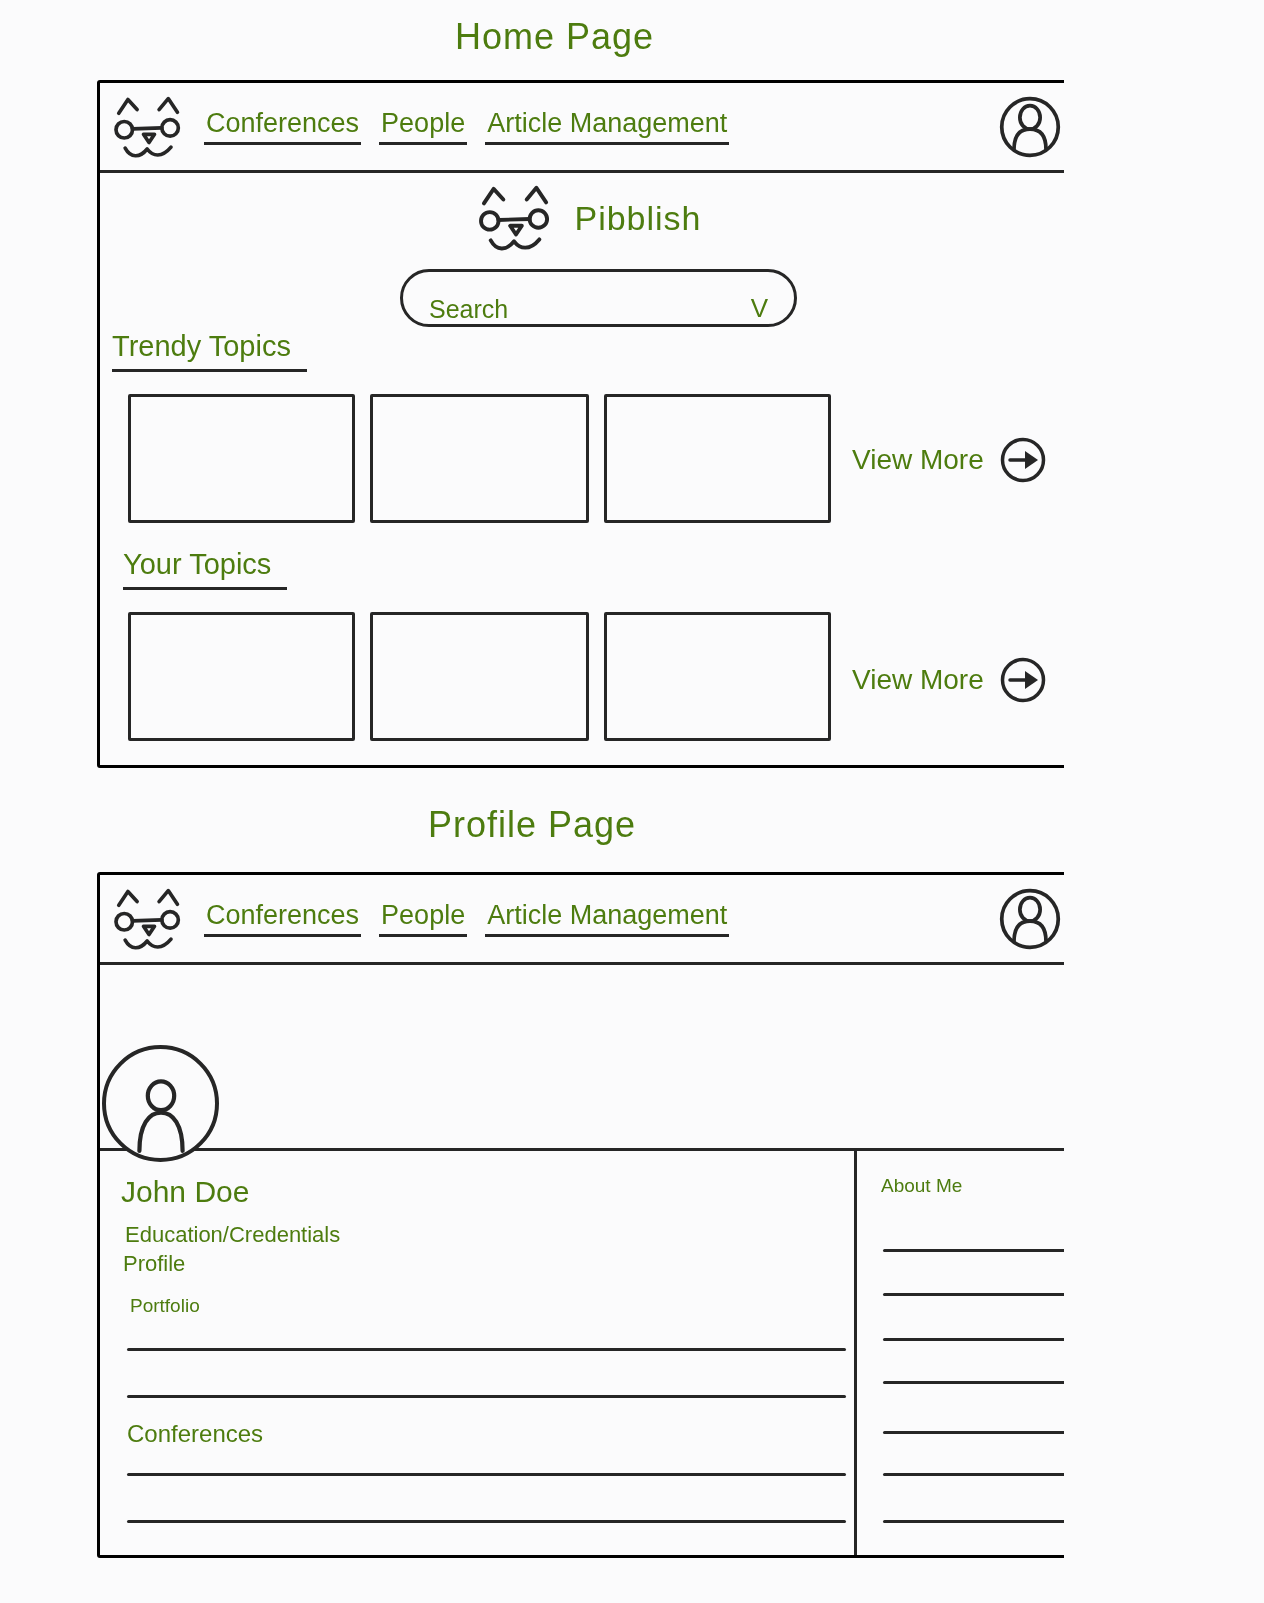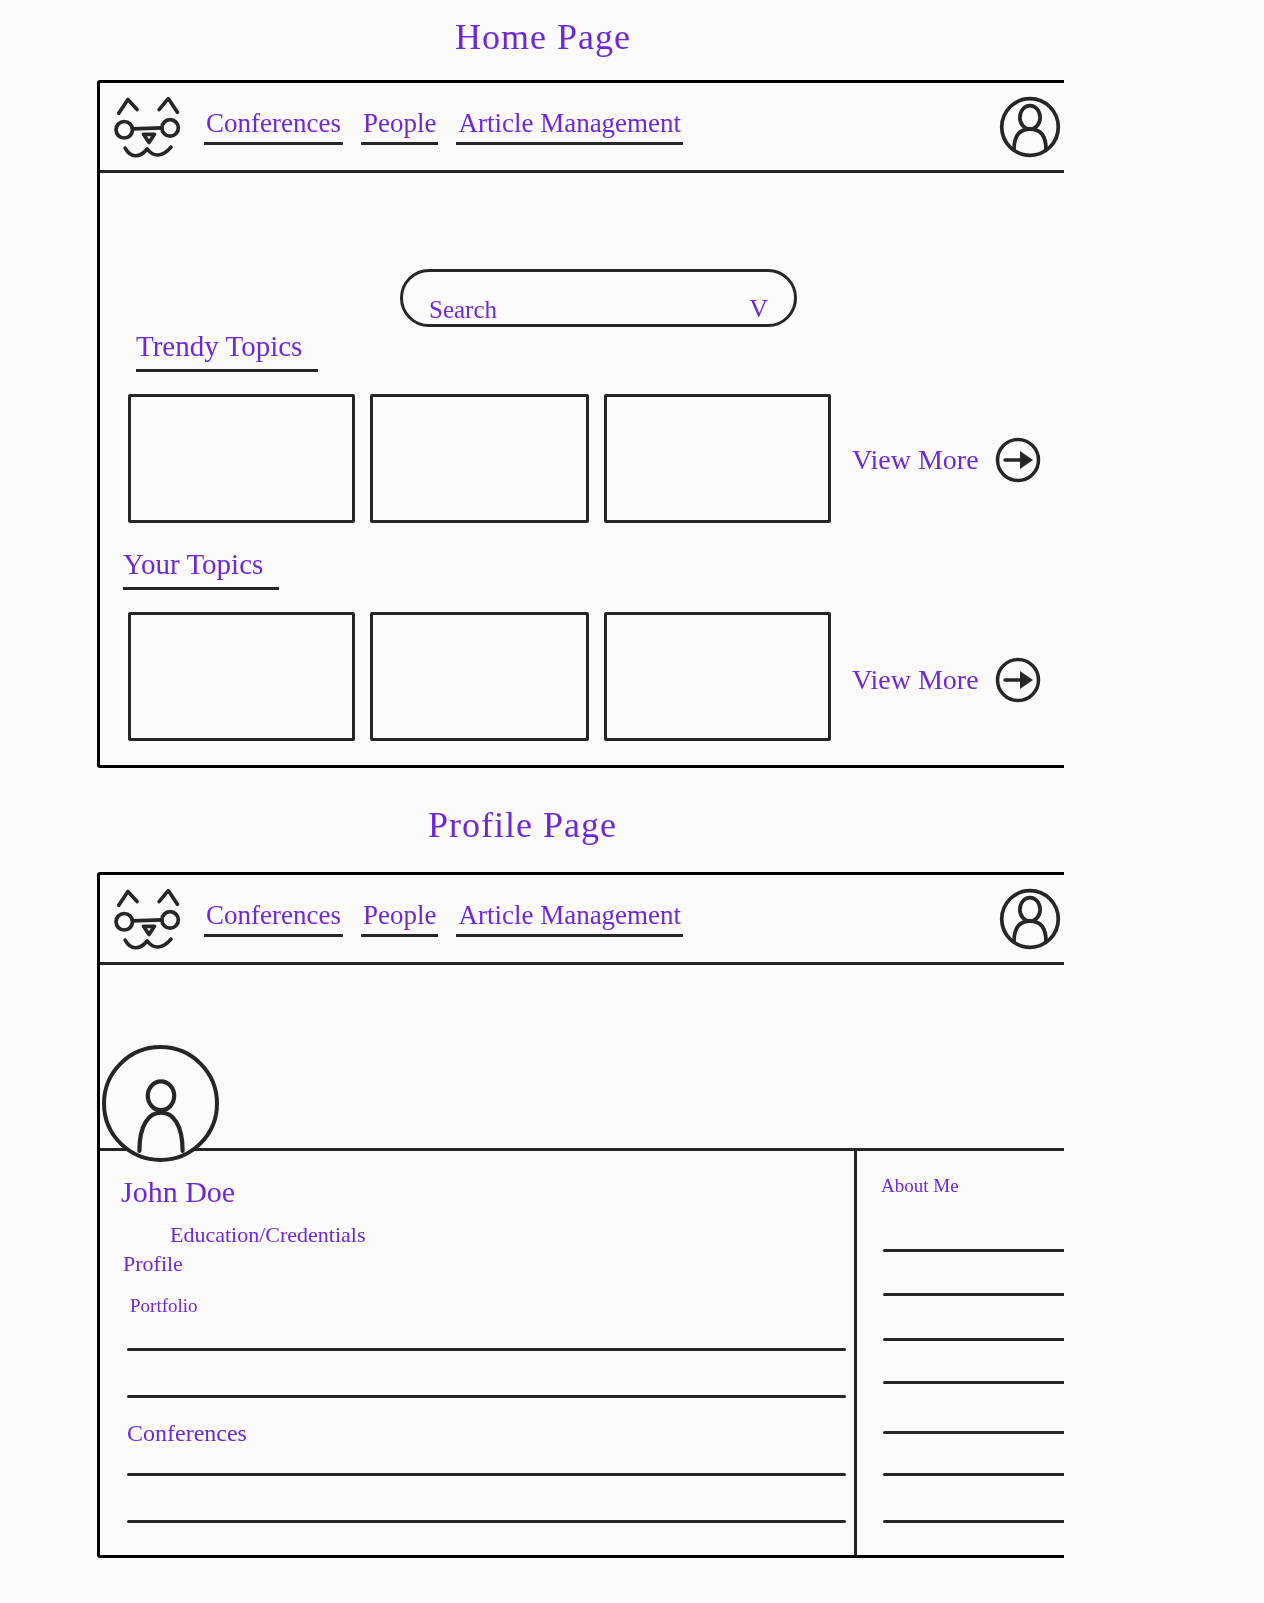--- a/index.html
+++ b/index.html
@@ -1,18 +1,18 @@
 <!DOCTYPE html>
 <html><head>
 <meta charset="utf-8">
 <style>
   html,body{margin:0;padding:0;background:#fbfbfc;}
   .canvas{
     position:relative;width:1064px;height:1603px;background:#fbfbfc;overflow:hidden;
-    font-family:Liberation Serif, serif;color:#6d28d9;
+    font-family:Liberation Sans, sans-serif;color:#4d7c0f;
   }
   .side-strip{position:absolute;left:1197px;top:0;width:67px;height:100%;background:#f2f8fd;}
 
   .page-title{position:absolute;font-size:36px;letter-spacing:1px;white-space:nowrap;}
   .home-title{left:455px;top:16px;}
   .profile-title{left:428px;top:804px;}
 
   .frame{position:absolute;left:97px;width:984px;border:3px solid #000000;border-radius:3px;box-sizing:border-box;}
   .home-frame{top:80px;height:688px;}
   .profile-frame{top:872px;height:686px;}
@@ -24,42 +24,42 @@
   .profile-icon{margin-left:auto;}
 
   .hero{position:absolute;left:0;top:100px;width:100%;display:flex;justify-content:center;align-items:center;gap:18px;}
   .brand-text{font-size:34px;letter-spacing:1px;}
 
   .search-box{position:absolute;left:300px;top:186px;width:397px;height:58px;border:3px solid #262626;
               border-radius:30px;display:flex;align-items:flex-end;box-sizing:border-box;padding:0 26px;font-size:25px;cursor:pointer;}
   .search-chev{margin-left:auto;font-size:26px;}
 
   .sec-heading{position:absolute;font-size:29px;border-bottom:3px solid #262626;padding:0 16px 6px 0;white-space:nowrap;}
-  .h-trendy{left:36px;top:247px;text-align:center;}
+  .h-trendy{left:12px;top:247px;text-align:center;}
   .h-yours{left:23px;top:465px;}
 
   .cards{position:absolute;left:28px;display:flex;gap:15px;}
   .cards-trendy{top:311px;}
   .cards-yours{top:529px;}
   .card{width:227px;height:129px;border:3px solid #262626;border-radius:2px;box-sizing:border-box;cursor:pointer;}
   .card.mid{width:219px;}
 
   .view-more{position:absolute;left:752px;display:flex;align-items:center;gap:15px;height:50px;cursor:pointer;}
   .vm-trendy{top:352px;}
   .vm-yours{top:572px;}
   .view-more-label{font-size:28px;white-space:nowrap;}
 
   
   .p-divider{position:absolute;left:0;top:273px;width:100%;height:3px;background:#262626;}
   .avatar{position:absolute;left:2px;top:170px;width:117px;height:117px;border:4px solid #262626;border-radius:50%;
           background:#fbfbfc;z-index:2;display:flex;align-items:flex-end;justify-content:center;overflow:hidden;box-sizing:border-box;}
   .col-divider{position:absolute;left:754px;top:276px;width:3px;height:404px;background:#262626;}
 
   .profile-name{position:absolute;left:21px;top:300px;font-size:30px;}
-  .profile-education{position:absolute;left:25px;top:347px;font-size:22px;margin-left:45px;}
+  .profile-education{position:absolute;left:25px;top:347px;font-size:22px;}
   .profile-location{position:absolute;left:23px;top:376px;font-size:22px;}
   .h-portfolio{position:absolute;left:30px;top:420px;font-size:19px;}
   .h-publications{position:absolute;left:27px;top:545px;font-size:24px;}
   .h-about{position:absolute;left:781px;top:300px;font-size:19px;}
 
   .ph-line{position:absolute;height:3px;background:#262626;border-radius:2px;}
   .pl{left:27px;width:719px;}
   .al{left:783px;width:188px;}
 </style>
 </head>
@@ -89,20 +89,34 @@
       <a class="nav-link">Article Management</a>
       <span class="icon profile-icon">
         <svg width="64" height="64" viewBox="0 0 60 60" fill="none" stroke="#262626" stroke-width="3.5" stroke-linecap="round">
           <circle cx="30" cy="30" r="26.5"></circle>
           <ellipse cx="30" cy="21" rx="9.5" ry="11"></ellipse>
           <path d="M15 51 C15 37 21 32 30 32 C39 32 45 37 45 51"></path>
         </svg>
       </span>
     </div>
 
+    <div class="hero">
+      <span class="icon">
+        <svg width="80" height="70" viewBox="0 0 80 72" fill="none" stroke="#262626" stroke-width="4" stroke-linecap="round" stroke-linejoin="round">
+          <path d="M7 21 L17 6 L27 17"></path>
+            <path d="M51 17 L61 5 L71 20"></path>
+          <circle cx="13" cy="39" r="9"></circle>
+            <circle cx="63" cy="37" r="9"></circle>
+          <line x1="22" y1="38" x2="54" y2="37"></line>
+          <path d="M34 44 L46 44 L40 53 Z"></path>
+          <path d="M14 59 C20 70 30 70 38 60 C44 68 54 70 64 58"></path>
+        </svg>
+      </span>
+      <span class="brand-text">Pibblish</span>
+    </div>
 
     <div class="search-box">
       <span>Search</span>
       <span class="search-chev">V</span>
     </div>
 
     <div class="sec-heading h-trendy">Trendy Topics</div>
     <div class="cards cards-trendy">
       <div class="card"></div>
       <div class="card mid"></div>

